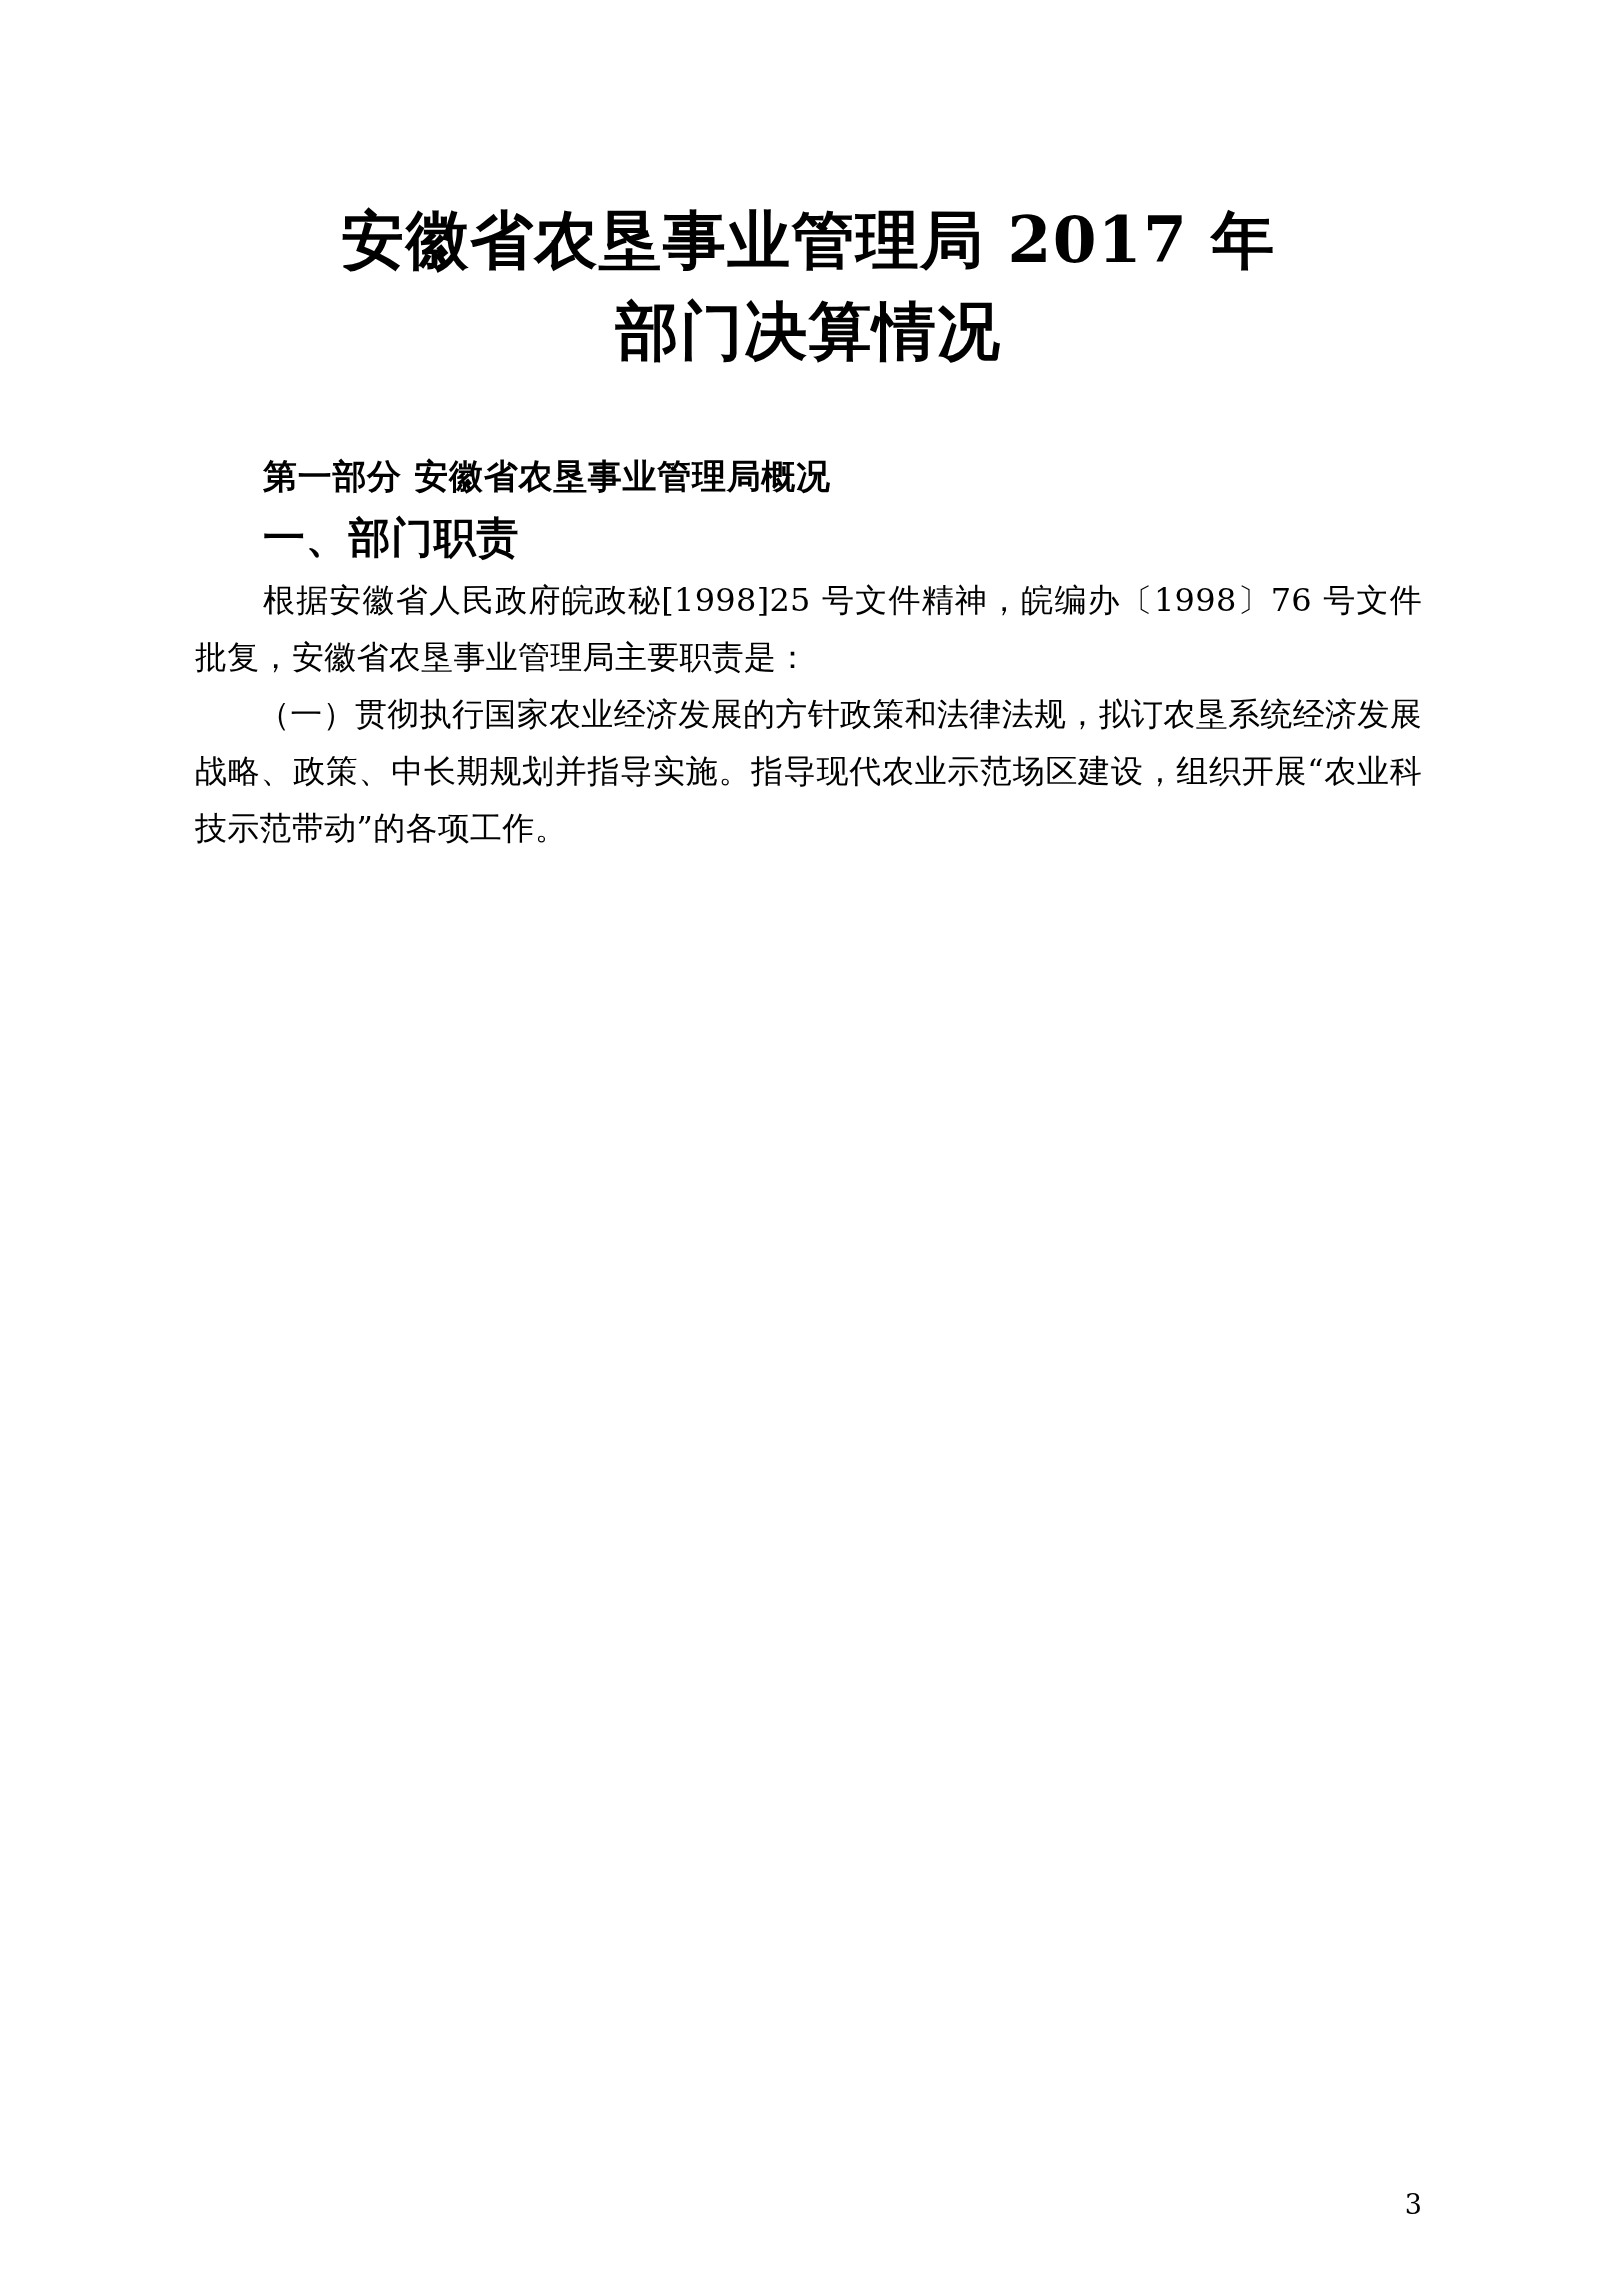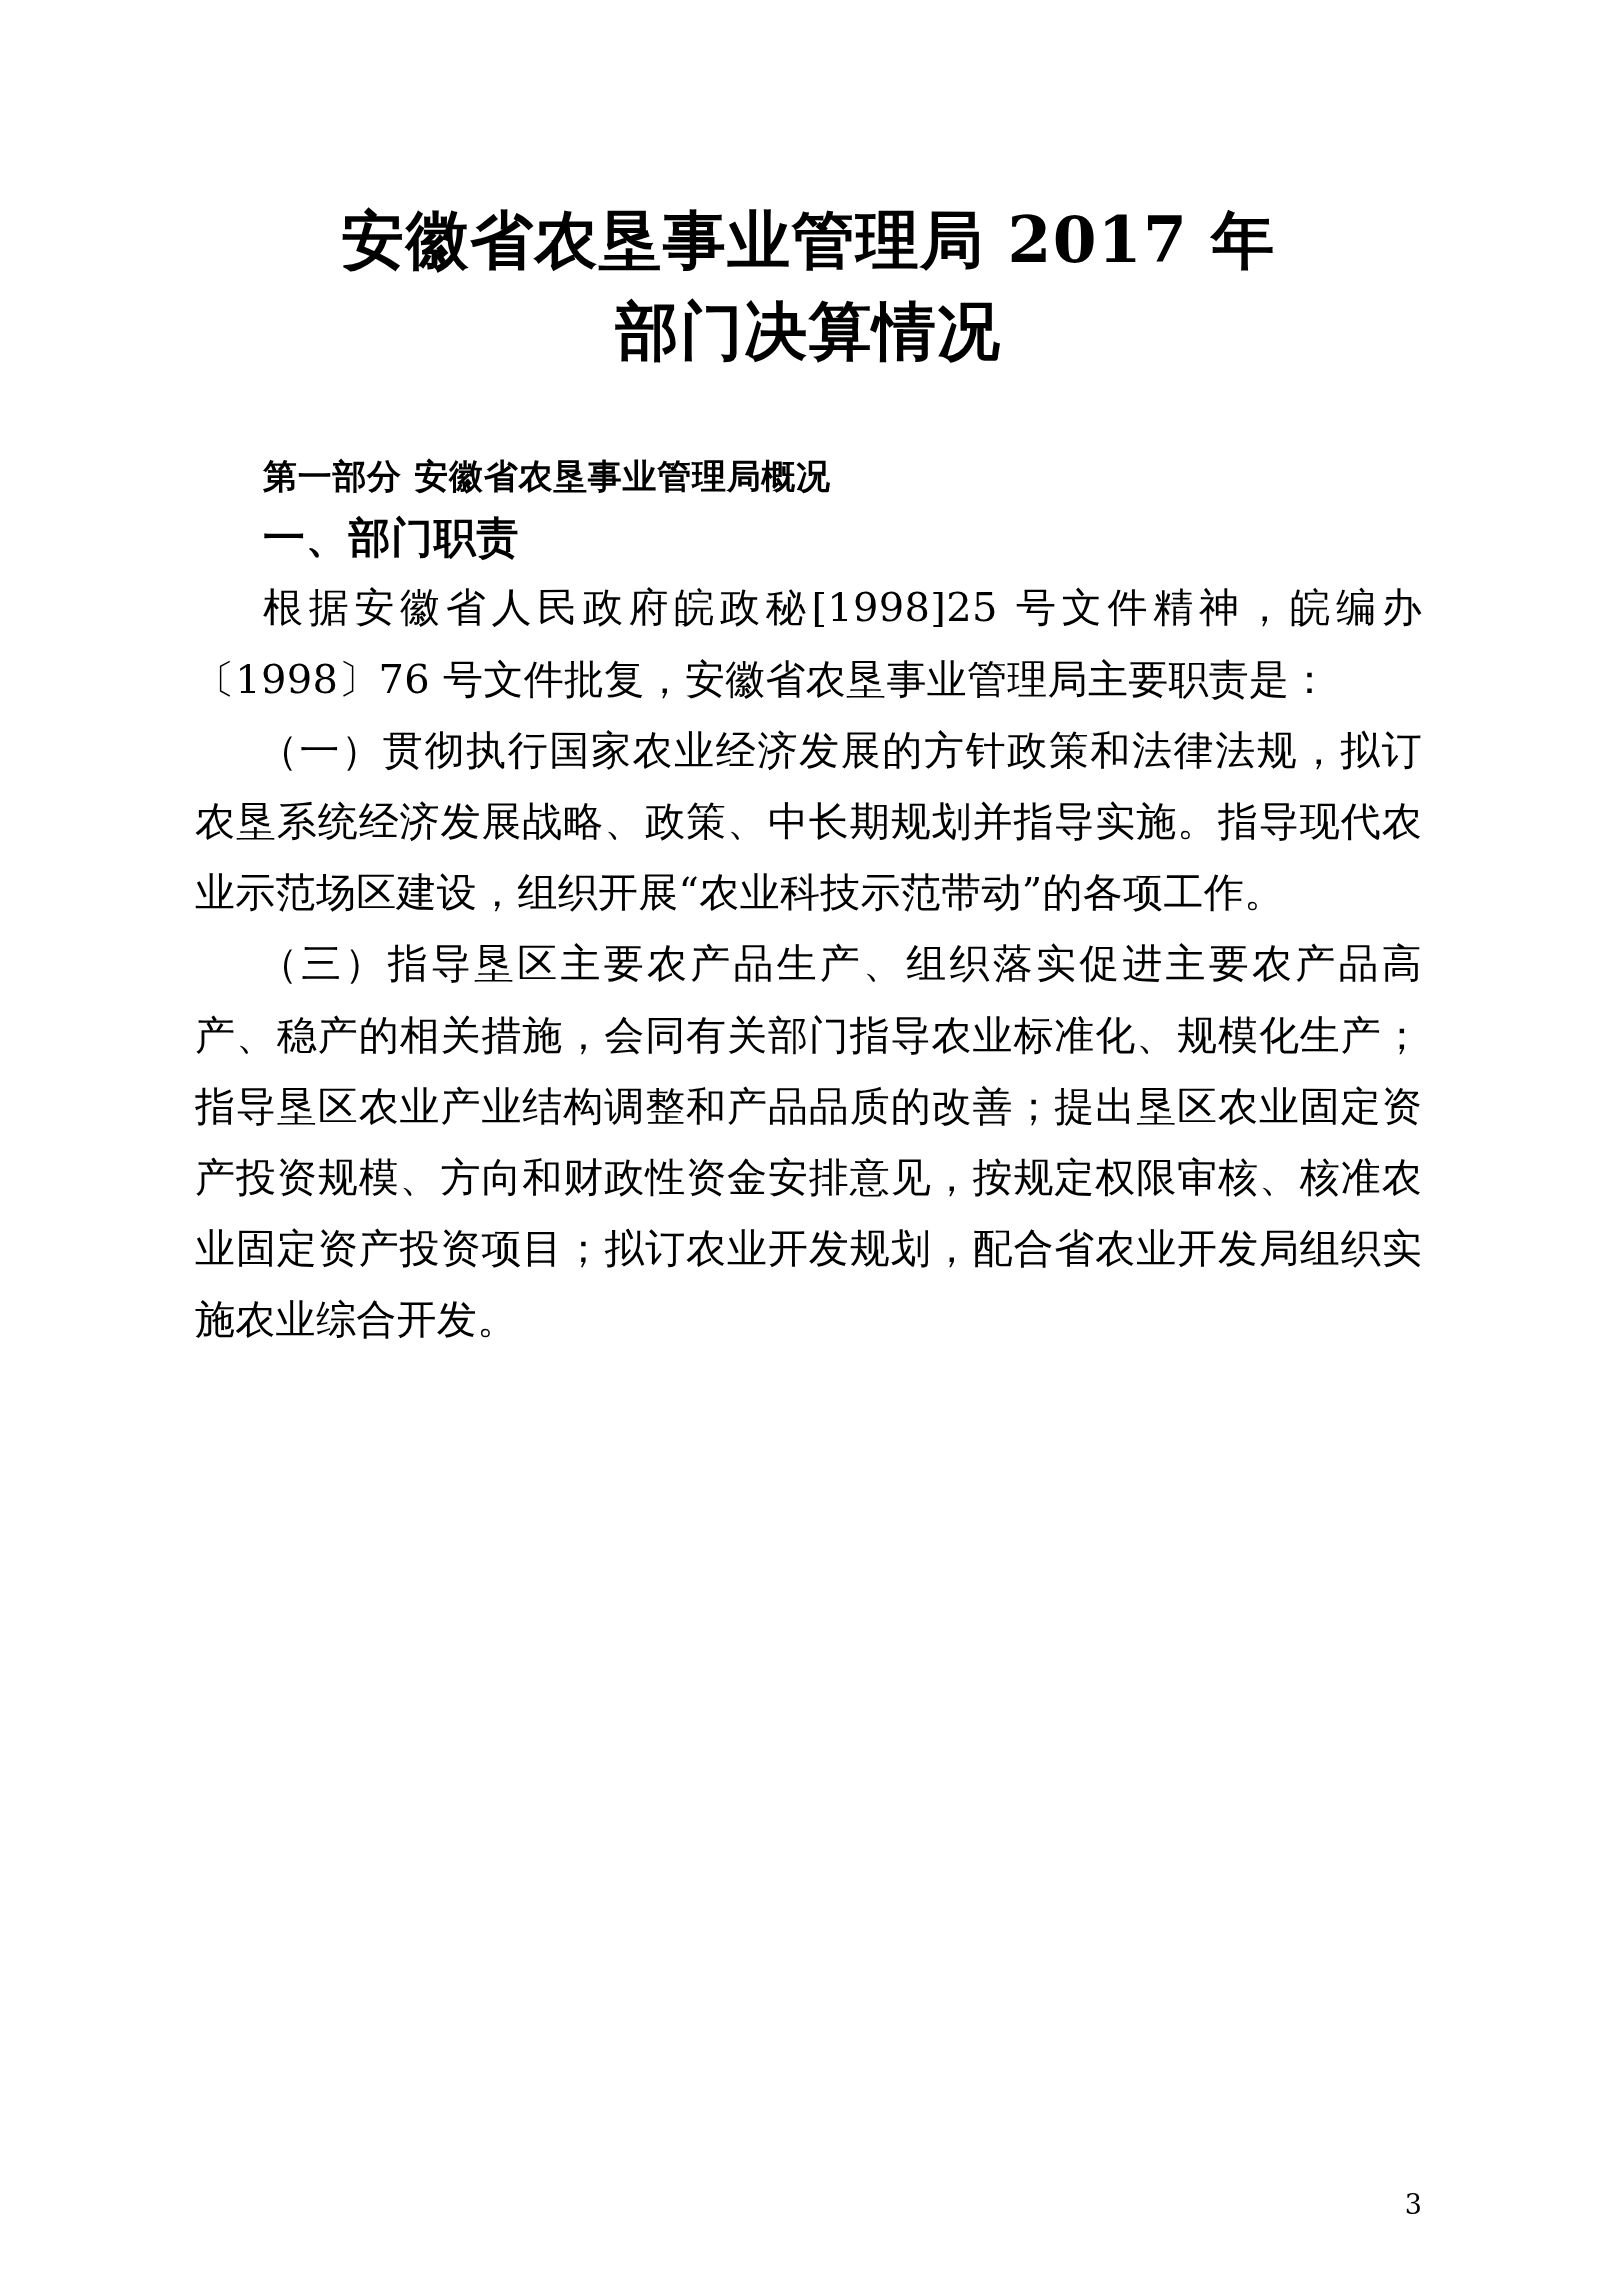--- a/index.html
+++ b/index.html
@@ -47,21 +47,21 @@
     font-family: "DejaVu Sans", sans-serif;
     font-weight: bold;
     font-size: 42px;
     line-height: 1.62;
     margin: 0;
     padding-left: 68px;
     letter-spacing: 0.7px;
   }
   .body-p {
     font-family: "DejaVu Serif", serif;
-    font-size: 40px;
+    font-size: 32px;
     line-height: 1.78;
     margin: 0;
     text-align: justify;
     text-justify: inter-character;
     text-indent: 68px;
     letter-spacing: 0.3px;
   }
   .body-p.tight-indent { text-indent: 63px; }
   .page-number {
     position: absolute;
@@ -86,18 +86,17 @@
 
   <h2 class="heading-1">第一部分  安徽省农垦事业管理局概况</h2>
 
   <h3 class="heading-2">一、部门职责</h3>
 
   <p class="body-p">根据安徽省人民政府皖政秘[1998]25 号文件精神，皖编办〔1998〕76 号文件批复，安徽省农垦事业管理局主要职责是：</p>
 
   <p class="body-p tight-indent">（一）贯彻执行国家农业经济发展的方针政策和法律法规，拟订农垦系统经济发展战略、政策、中长期规划并指导实施。指导现代农业示范场区建设，组织开展“农业科技示范带动”的各项工作。</p>
 
 
-  <p class="body-p tight-indent">（三）指导垦区主要农产品生产、组织落实促进主要农产品高产、稳产的相关措施，会同有关部门指导农业标准化、规模化生产；指导垦区农业产业结构调整和产品品质的改善；提出垦区农业固定资产投资规模、方向和财政性资金安排意见，按规定权限审核、核准农业固定资产投资项目；拟订农业开发规划，配合省农业开发局组织实施农业综合开发。</p>
 
   <div class="page-number">3</div>
 
 </div>
 
 
 </body></html>

